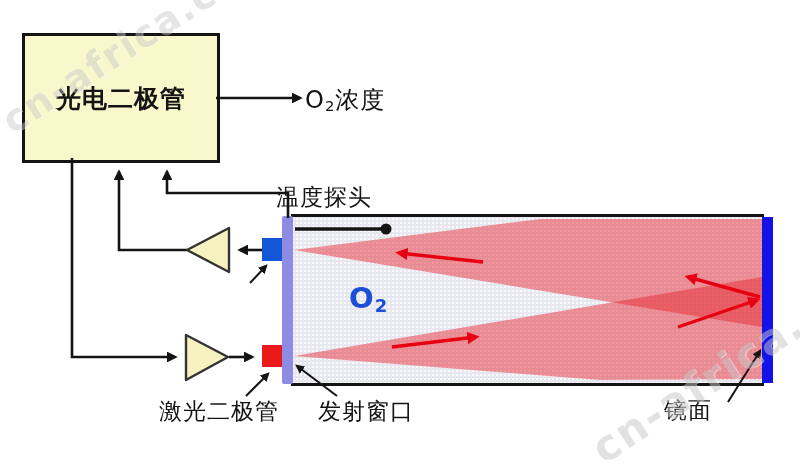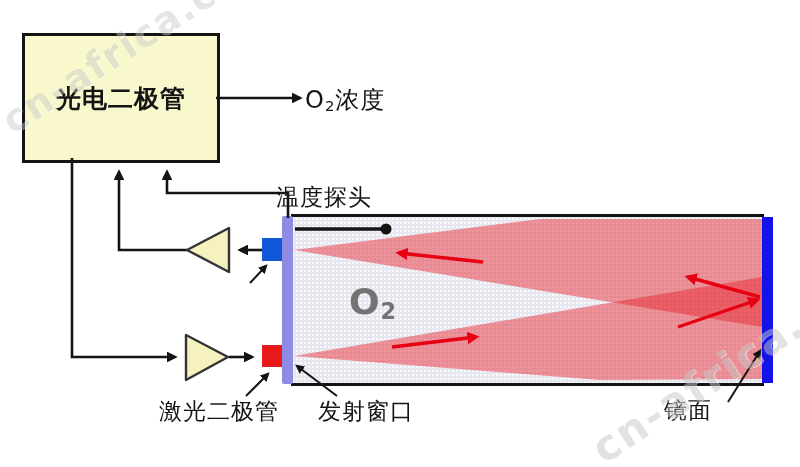--- a/index.html
+++ b/index.html
@@ -29,21 +29,21 @@
   #laser-chip{left:262px;top:345px;width:20px;height:22px;background:var(--laser,#ea1a1a);z-index:4;}
   svg#overlay{left:0;top:0;z-index:5;pointer-events:none;}
   
   .lbl{font-size:23px;font-weight:500;letter-spacing:1px;z-index:6;white-space:nowrap;}
   #lbl-output{left:305px;top:84px;font-size:24px;}
   #lbl-temp{left:276px;top:182px;}
   #lbl-photodiode{left:154px;top:286px;}
   #lbl-laser{left:159px;top:396px;}
   #lbl-window{left:318px;top:396px;}
   #lbl-mirror{left:664px;top:395px;}
-  #lbl-gas{left:349px;top:281px;font-size:36px;font-weight:700;color:#737373;}
+  #lbl-gas{left:349px;top:281px;font-size:29px;font-weight:700;color:#1d4ed8;}
   .sub{font-size:0.62em;vertical-align:-0.22em;}
   
   .wm{
     font-size:38px;font-weight:700;letter-spacing:2px;color:#c7c7c7;opacity:.45;
     transform:rotate(-33deg);transform-origin:left center;z-index:7;white-space:nowrap;
     text-shadow:1px 1px 0 #ffffff;
   }
   #wm-tl{left:6px;top:102px;}
   #wm-br{left:596px;top:428px;font-size:42px;opacity:.5;}
 </style>

